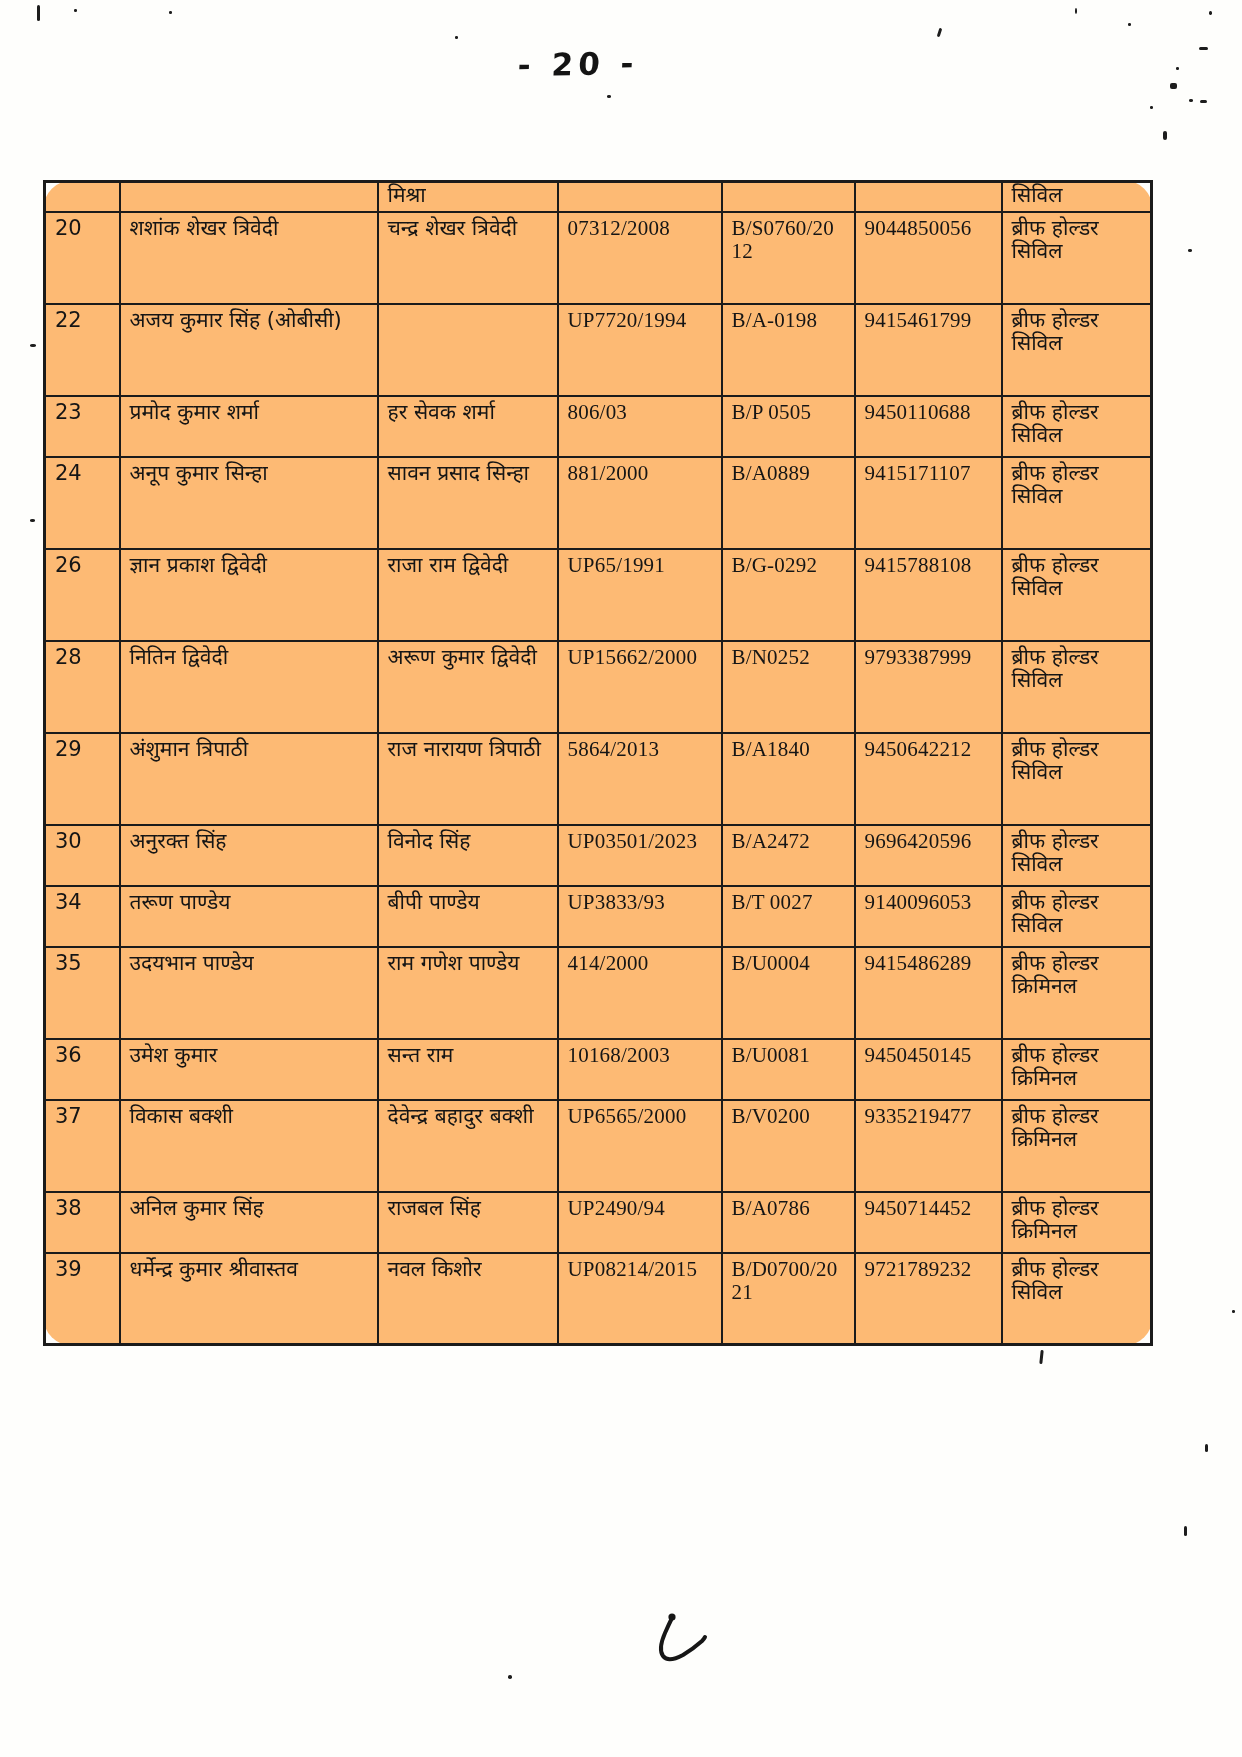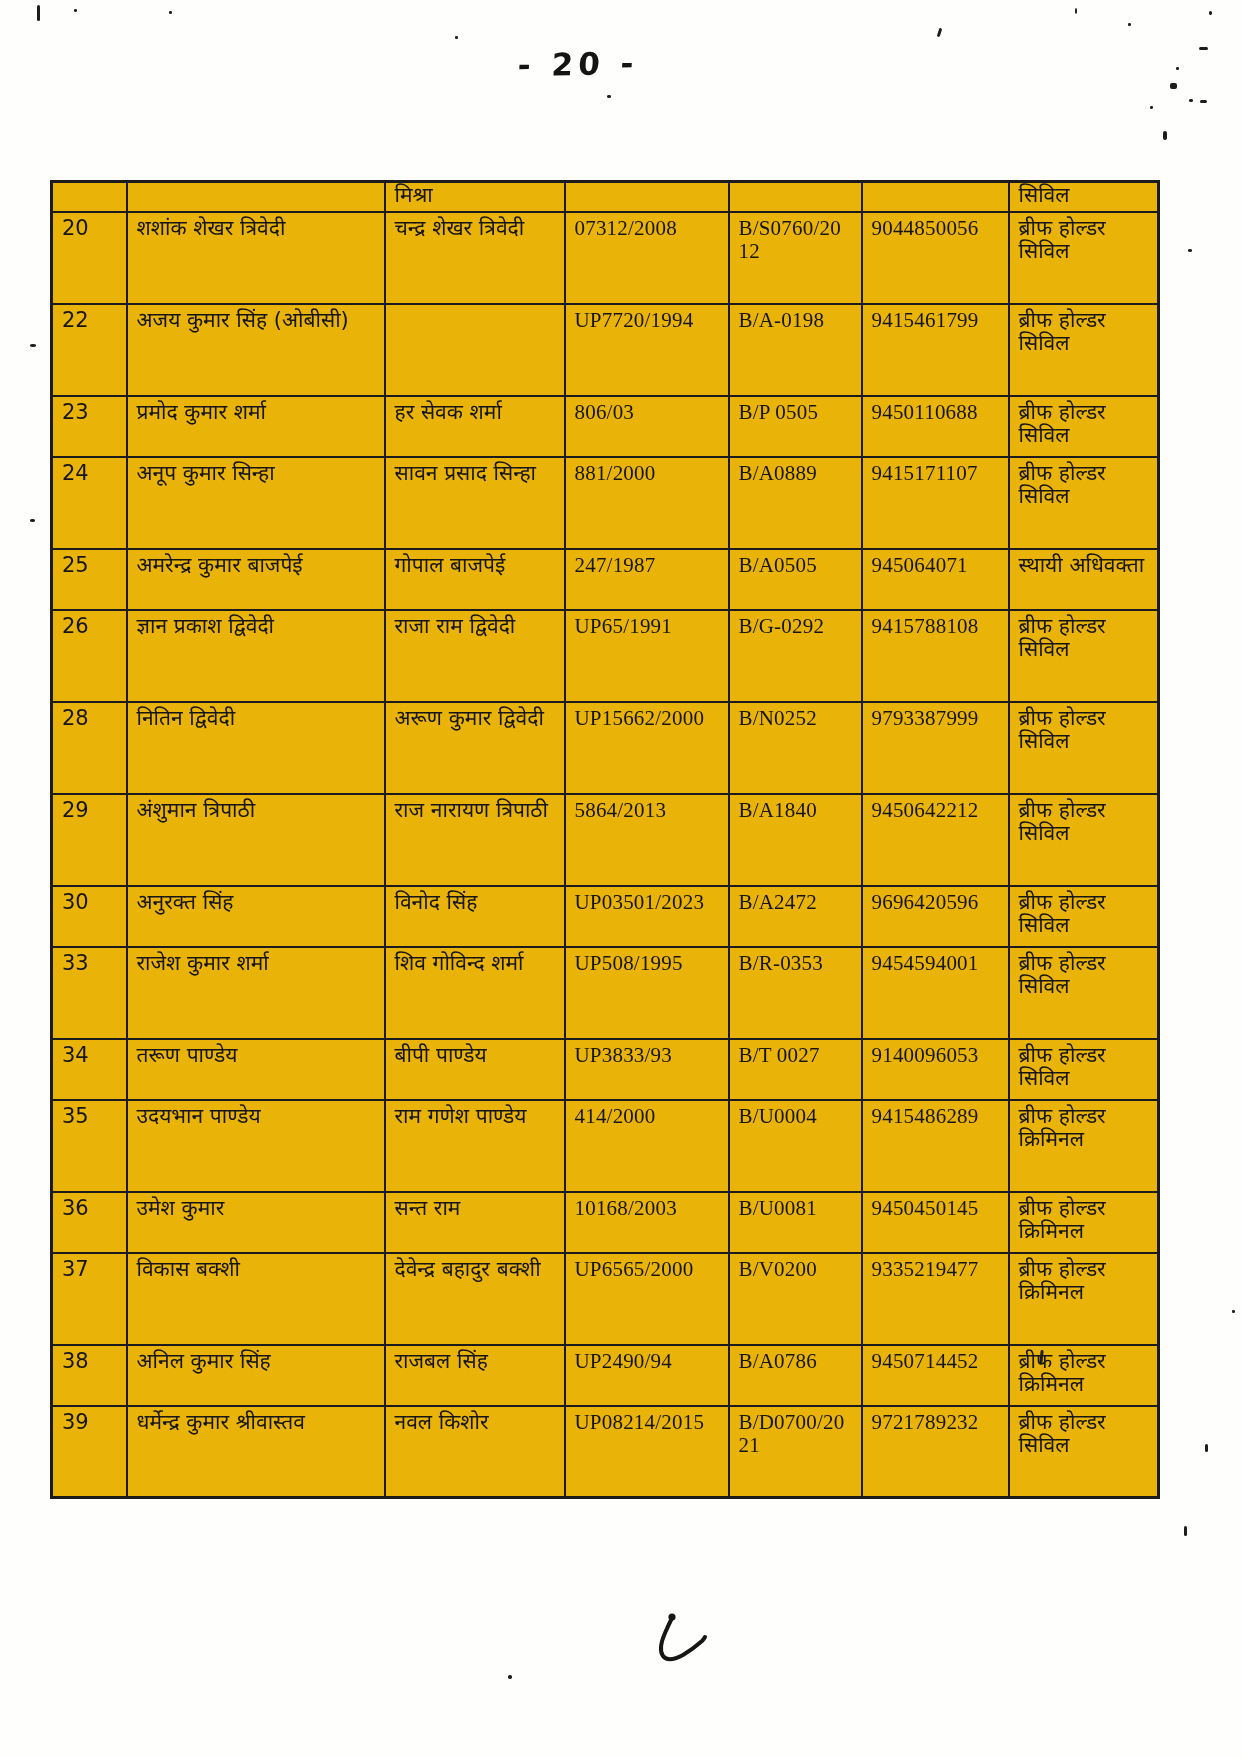--- a/index.html
+++ b/index.html
@@ -16,25 +16,26 @@
   .page-number {
     position:absolute; left:518px; top:46px;
     font-size:31px; font-weight:700;
     letter-spacing:5px;
     transform:skewX(-4deg) rotate(-1deg);
     color:#141414;
   }
 
   
   table.roster {
-    position:absolute; left:50px; top:180px;
+    position:absolute; left:43px; top:180px;
     width:1107px;
     border-collapse:collapse;
     table-layout:fixed;
-    background:#eab308;
+    background:#fdba74;
+    border-radius:30px;
   }
   table.roster, table.roster td { border:2.4px solid #1b1b1b; }
   table.roster { border-width:3.4px; }
   table.roster td {
     vertical-align:top;
     padding:4px 9px 2px 9px;
     font-size:21px;
     line-height:23px;
     overflow:hidden;
   }
@@ -113,29 +114,20 @@
         </tr>
         <tr class="r3">
           <td class="c-sn">24</td>
           <td class="c-name">अनूप कुमार सिन्हा</td>
           <td class="c-father">सावन प्रसाद सिन्हा</td>
           <td class="c-reg">881/2000</td>
           <td class="c-code">B/A0889</td>
           <td class="c-phone">9415171107</td>
           <td class="c-desig">ब्रीफ होल्डर सिविल</td>
         </tr>
-        <tr class="r2">
-          <td class="c-sn">25</td>
-          <td class="c-name">अमरेन्द्र कुमार बाजपेई</td>
-          <td class="c-father">गोपाल बाजपेई</td>
-          <td class="c-reg">247/1987</td>
-          <td class="c-code">B/A0505</td>
-          <td class="c-phone">945064071</td>
-          <td class="c-desig">स्थायी अधिवक्ता</td>
-        </tr>
         <tr class="r3">
           <td class="c-sn">26</td>
           <td class="c-name">ज्ञान प्रकाश द्विवेदी</td>
           <td class="c-father">राजा राम द्विवेदी</td>
           <td class="c-reg">UP65/1991</td>
           <td class="c-code">B/G-0292</td>
           <td class="c-phone">9415788108</td>
           <td class="c-desig">ब्रीफ होल्डर सिविल</td>
         </tr>
         <tr class="r3">
@@ -156,29 +148,20 @@
           <td class="c-phone">9450642212</td>
           <td class="c-desig">ब्रीफ होल्डर सिविल</td>
         </tr>
         <tr class="r2">
           <td class="c-sn">30</td>
           <td class="c-name">अनुरक्त सिंह</td>
           <td class="c-father">विनोद सिंह</td>
           <td class="c-reg">UP03501/2023</td>
           <td class="c-code">B/A2472</td>
           <td class="c-phone">9696420596</td>
-          <td class="c-desig">ब्रीफ होल्डर सिविल</td>
-        </tr>
-        <tr class="r3">
-          <td class="c-sn">33</td>
-          <td class="c-name">राजेश कुमार शर्मा</td>
-          <td class="c-father">शिव गोविन्द शर्मा</td>
-          <td class="c-reg">UP508/1995</td>
-          <td class="c-code">B/R-0353</td>
-          <td class="c-phone">9454594001</td>
           <td class="c-desig">ब्रीफ होल्डर सिविल</td>
         </tr>
         <tr class="r2">
           <td class="c-sn">34</td>
           <td class="c-name">तरूण पाण्डेय</td>
           <td class="c-father">बीपी पाण्डेय</td>
           <td class="c-reg">UP3833/93</td>
           <td class="c-code">B/T 0027</td>
           <td class="c-phone">9140096053</td>
           <td class="c-desig">ब्रीफ होल्डर सिविल</td>

